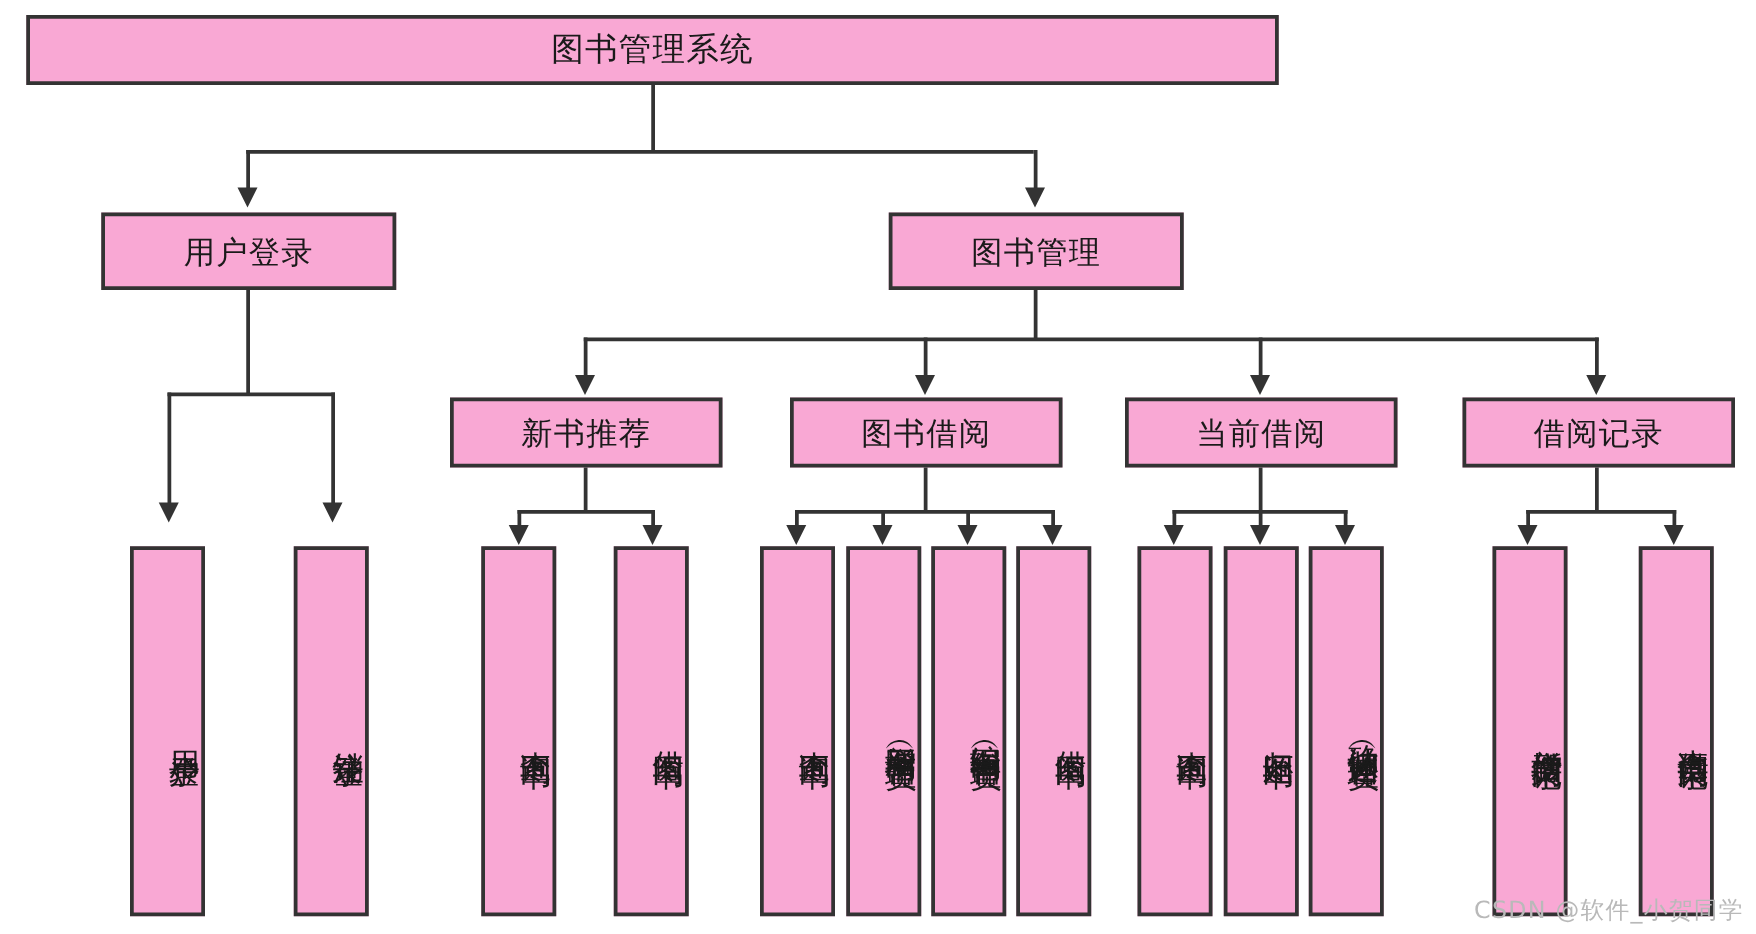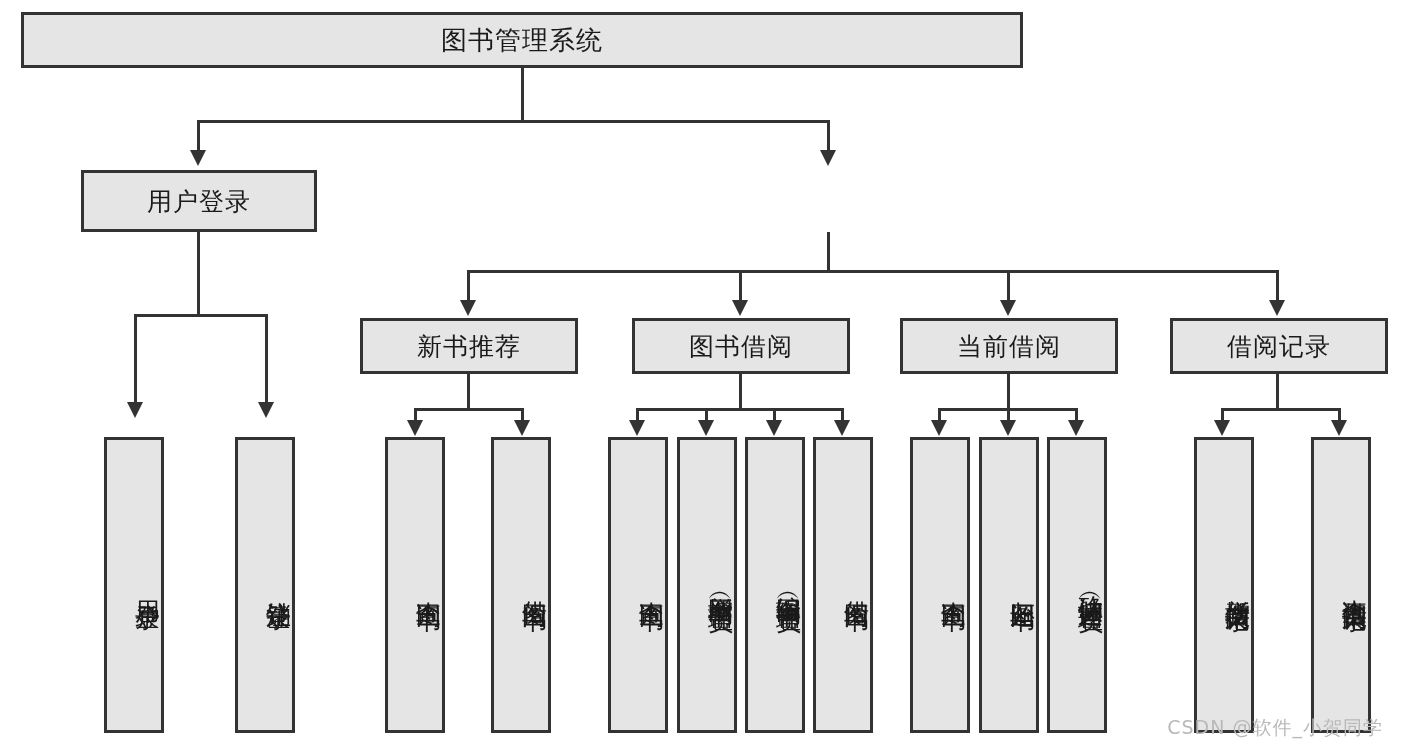--- a/index.html
+++ b/index.html
@@ -8,21 +8,21 @@
     background:#ffffff;
     font-family:"DejaVu Sans","Liberation Sans",sans-serif;
     overflow:hidden;
   }
   #stage{position:relative;width:1405px;height:747px;}
 
   
   .node{
     position:absolute;
     box-sizing:border-box;
-    background:#e5e5e5;
+    background:#f9a8d4;
     border:3px solid #333333;
     display:flex;
     align-items:center;
     justify-content:center;
     color:#1a1a1a;
     letter-spacing:1px;
   }
   .node.h{            
     font-size:25px;
     line-height:1;
@@ -56,21 +56,21 @@
     position:absolute;
     width:0;height:0;
     border-left:8px solid transparent;
     border-right:8px solid transparent;
     border-top:16px solid #333333;
   }
 
   
   #watermark{
     position:absolute;
-    right:22px;bottom:6px;
+    right:10px;bottom:6px;
     font-size:19px;
     color:#b9b9b9;
     letter-spacing:1px;
     white-space:nowrap;
     pointer-events:none;
   }
 </style>
 </head>
 <body>
 
@@ -86,20 +86,23 @@
 
   <div class="ln vln" style="left:197px;top:120px;width:3px;height:32px;"></div>
   <div class="arrow" style="left:190px;top:150px;"></div>
   <div class="ln vln" style="left:827px;top:120px;width:3px;height:32px;"></div>
   <div class="arrow" style="left:820px;top:150px;"></div>
 
   <div class="node h" style="left:81px;top:170px;width:236px;height:62px;">
     <span>用户登录</span>
   </div>
 
+  <div class="node h" style="left:711px;top:170px;width:236px;height:62px;">
+    <span>图书管理</span>
+  </div>
 
   <div class="ln vln" style="left:197px;top:232px;width:3px;height:84px;"></div>
   <div class="ln hln" style="left:134px;top:314px;width:134px;height:3px;"></div>
   <div class="ln vln" style="left:134px;top:314px;width:3px;height:90px;"></div>
   <div class="arrow" style="left:127px;top:402px;"></div>
   <div class="ln vln" style="left:265px;top:314px;width:3px;height:90px;"></div>
   <div class="arrow" style="left:258px;top:402px;"></div>
 
   <div class="ln vln" style="left:827px;top:232px;width:3px;height:40px;"></div>
   <div class="ln hln" style="left:467px;top:270px;width:812px;height:3px;"></div>

